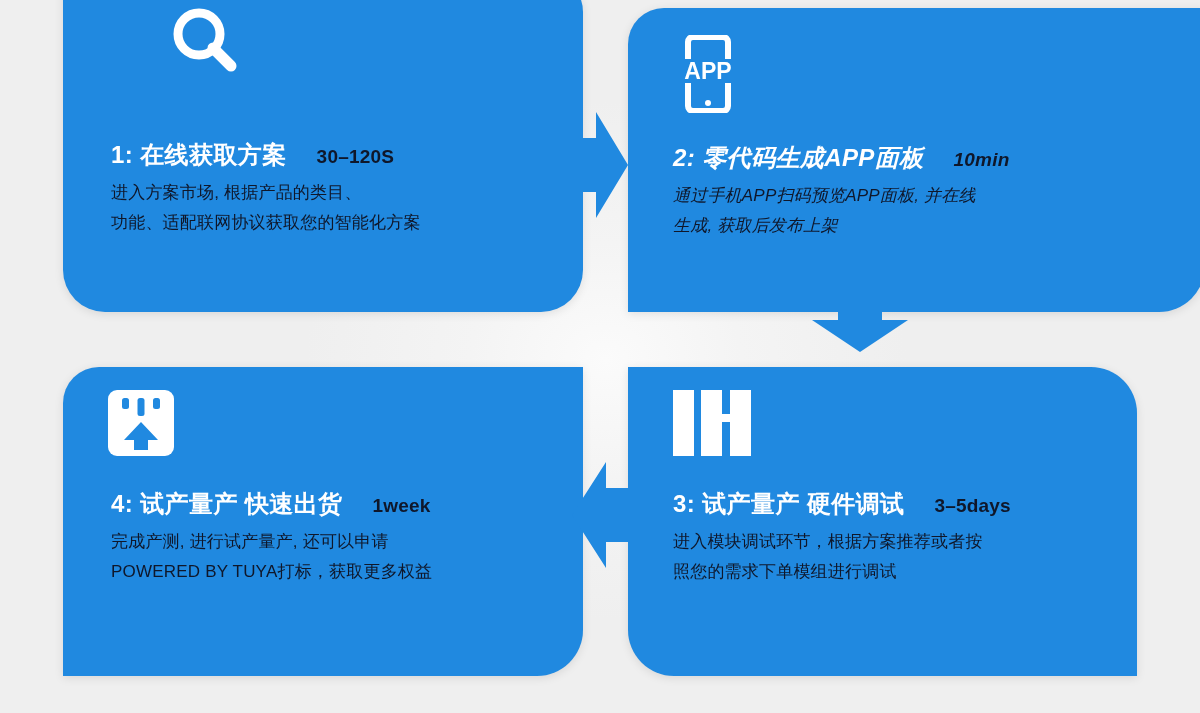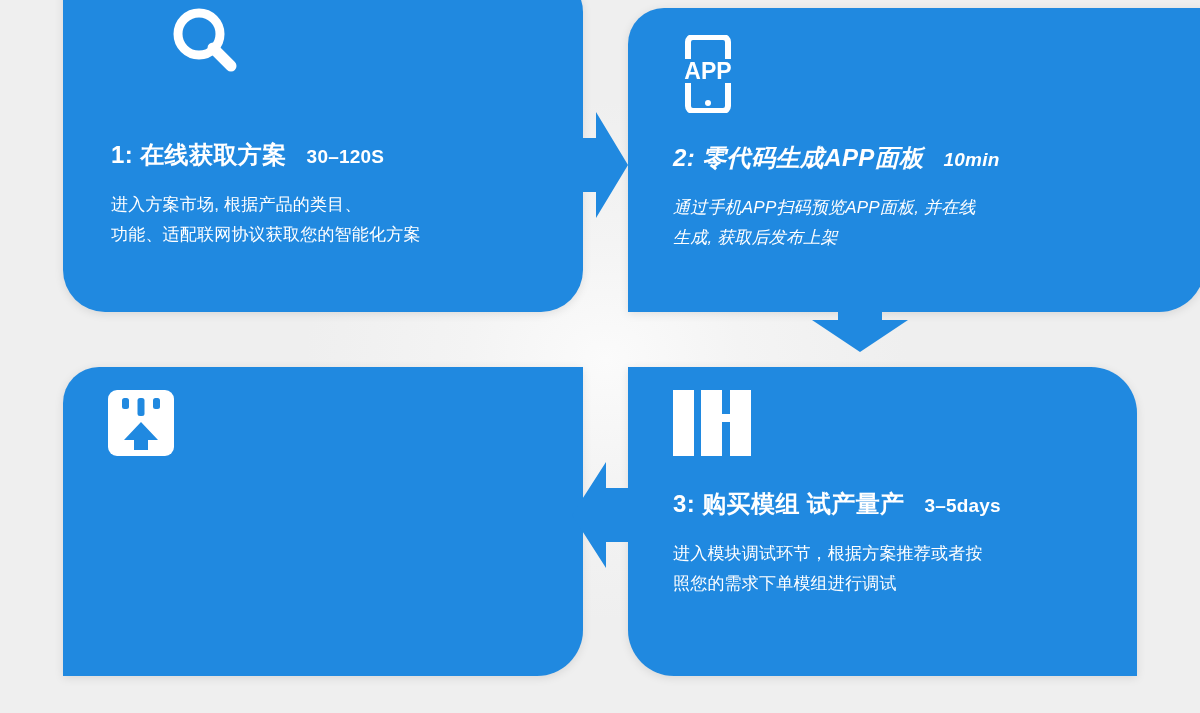--- a/index.html
+++ b/index.html
@@ -76,29 +76,29 @@
     gap: 20px;
   }
   .title-main {
     color: #ffffff;
     font-size: 24px;
     font-weight: bold;
     letter-spacing: 0.4px;
     line-height: 1.1;
   }
   .title-dur {
-    color: #ffffff;
+    color: #0f172a;
     font-size: 19px;
     font-weight: bold;
-    margin-left: 0;
+    margin-left: 10px;
     letter-spacing: 0.2px;
   }
   .desc {
-    margin-top: 22px;
-    color: #ffffff;
+    margin-top: 10px;
+    color: #0f172a;
     font-size: 17px;
     line-height: 1.75;
     letter-spacing: 0.2px;
     max-width: 420px;
   }
   .desc .dline { display: block; white-space: nowrap; }
 
   
   .arrow {
     position: absolute;
@@ -155,36 +155,46 @@
   <div class="card card-4">
     <span class="icon-wrap">
       <svg width="66" height="66" viewBox="0 0 66 66">
         <rect x="0" y="0" width="66" height="66" rx="9" ry="9" fill="#ffffff"></rect>
         <rect x="14" y="8" width="7" height="11" rx="2.5" ry="2.5" fill="#2089e0"></rect>
         <rect x="29.5" y="8" width="7" height="18" rx="2.5" ry="2.5" fill="#2089e0"></rect>
         <rect x="45" y="8" width="7" height="11" rx="2.5" ry="2.5" fill="#2089e0"></rect>
         <path d="M33 32 L50 50 L40 50 L40 60 L26 60 L26 50 L16 50 Z" fill="#2089e0"></path>
       </svg>
     </span>
+    <div class="card-body">
+      <div class="title-row">
+        <span class="title-main">4: 试产量产 快速出货</span>
+        <span class="title-dur">1week</span>
+      </div>
+      <div class="desc">
+        <span class="dline">完成产测, 进行试产量产, 还可以申请</span>
+        <span class="dline">POWERED BY TUYA打标，获取更多权益</span>
+      </div>
+    </div>
   </div>
 
   <div class="card card-3">
     <span class="icon-wrap">
       <svg width="78" height="66" viewBox="0 0 78 66">
         <rect x="0" y="0" width="21" height="66" fill="#ffffff"></rect>
         <rect x="28" y="0" width="21" height="66" fill="#ffffff"></rect>
         <rect x="57" y="0" width="21" height="66" fill="#ffffff"></rect>
         <rect x="28" y="24" width="32" height="8" fill="#ffffff"></rect>
         <rect x="49" y="0" width="8" height="24" fill="#2089e0"></rect>
         <rect x="49" y="32" width="8" height="34" fill="#2089e0"></rect>
       </svg>
     </span>
     <div class="card-body">
       <div class="title-row">
-        <span class="title-main">3: 购买模组 试产量产</span>
+        <span class="title-main">3: 试产量产 硬件调试</span>
         <span class="title-dur">3–5days</span>
       </div>
       <div class="desc">
         <span class="dline">进入模块调试环节，根据方案推荐或者按</span>
         <span class="dline">照您的需求下单模组进行调试</span>
       </div>
     </div>
   </div>
 
   <span class="arrow arrow-right">

